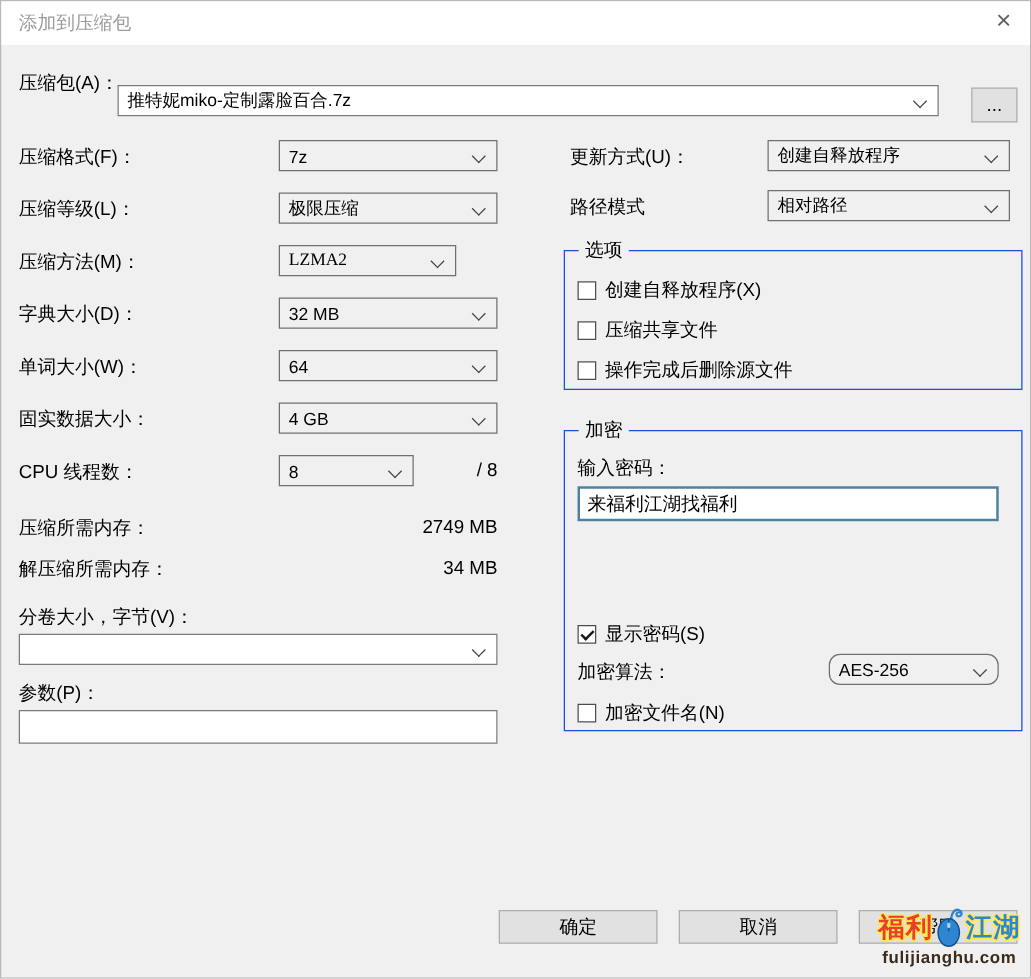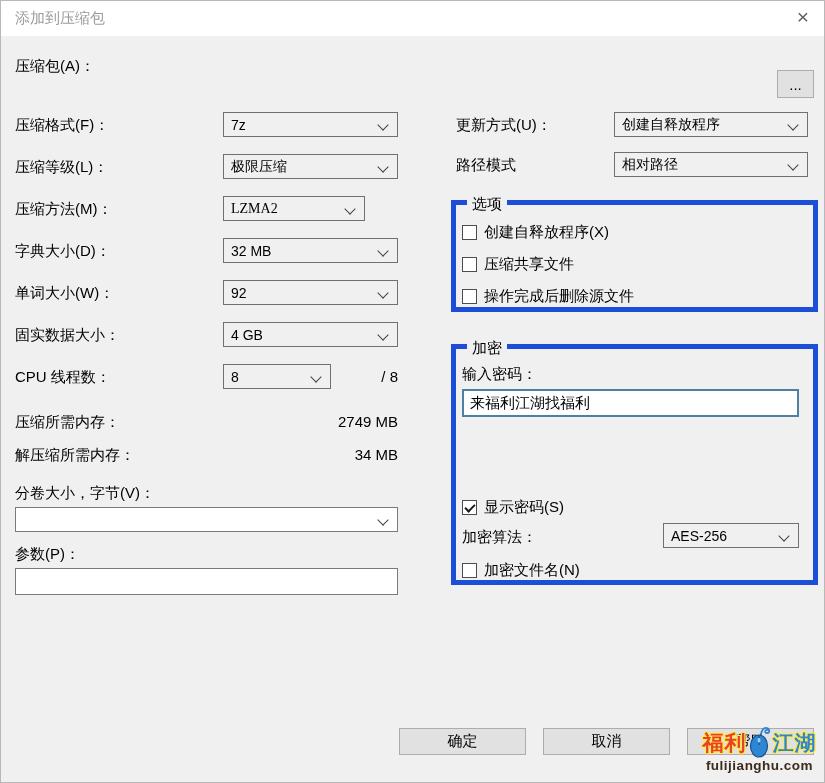--- a/index.html
+++ b/index.html
@@ -46,21 +46,21 @@
     padding:0 6px; outline:none;
   }
   .textfield.focus-blue { border:2px solid #4e80a2; }
 
   .btn {
     position:absolute; height:27px; background:#e1e1e1; border:1px solid #adadad;
     font-size:15px; color:#000; display:flex; align-items:center; justify-content:center;
   }
 
   .groupbox {
-    position:absolute; border:5px solid #1d4ed8;
+    position:absolute; border:1px solid #1d4ed8;
   }
   .groupbox-title {
     position:absolute; top:-10px; left:11px; background:#f0f0f0;
     padding:0 5px; font-size:15px; color:#000; white-space:nowrap;
   }
 
   .check-row {
     position:absolute; display:flex; align-items:center; gap:7px;
     font-size:15px; color:#000; white-space:nowrap;
   }
@@ -94,20 +94,23 @@
 <body>
 
 <div class="window">
 
   <div class="titlebar">
     <span class="title">添加到压缩包</span>
     <span class="close-btn">×</span>
   </div>
 
   <span class="lbl" style="left:14px; top:56px;">压缩包(A)：</span>
+  <div class="combo white" style="left:93px; top:67px; width:657px;">
+    <span>推特妮miko-定制露脸百合.7z</span>
+  </div>
   <div class="btn" style="left:776px; top:69px; width:37px; height:28px;">
     <span>...</span>
   </div>
 
   <span class="lbl" style="left:14px; top:115px;">压缩格式(F)：</span>
   <div class="combo" style="left:222px; top:111px; width:175px;">
     <span>7z</span>
   </div>
 
   <span class="lbl" style="left:14px; top:157px;">压缩等级(L)：</span>
@@ -120,21 +123,21 @@
     <span>LZMA2</span>
   </div>
 
   <span class="lbl" style="left:14px; top:241px;">字典大小(D)：</span>
   <div class="combo" style="left:222px; top:237px; width:175px;">
     <span>32 MB</span>
   </div>
 
   <span class="lbl" style="left:14px; top:283px;">单词大小(W)：</span>
   <div class="combo" style="left:222px; top:279px; width:175px;">
-    <span>92</span>
+    <span>64</span>
   </div>
 
   <span class="lbl" style="left:14px; top:325px;">固实数据大小：</span>
   <div class="combo" style="left:222px; top:321px; width:175px;">
     <span>4 GB</span>
   </div>
 
   <span class="lbl" style="left:14px; top:367px;">CPU 线程数：</span>
   <div class="combo" style="left:222px; top:363px; width:108px;">
     <span>8</span>
@@ -186,21 +189,21 @@
   </div>
   <span class="lbl" style="left:461px; top:364px;">输入密码：</span>
   <input class="textfield focus-blue" style="left: 461px; top: 388px; width: 337px; height: 28px;" value="来福利江湖找福利">
 
   <div class="check-row" style="left:461px; top:497px;">
     <span class="checkbox checked"></span>
     <span>显示密码(S)</span>
   </div>
 
   <span class="lbl" style="left:461px; top:527px;">加密算法：</span>
-  <div class="combo" style="left:662px; top:522px; width:136px;">
+  <div class="combo" style="left:662px; top:522px; width:136px;border-radius:9px;">
     <span>AES-256</span>
   </div>
 
   <div class="check-row" style="left:461px; top:560px;">
     <span class="checkbox"></span>
     <span>加密文件名(N)</span>
   </div>
 
   <div class="btn" style="left:398px; top:727px; width:127px;">
     <span>确定</span>

